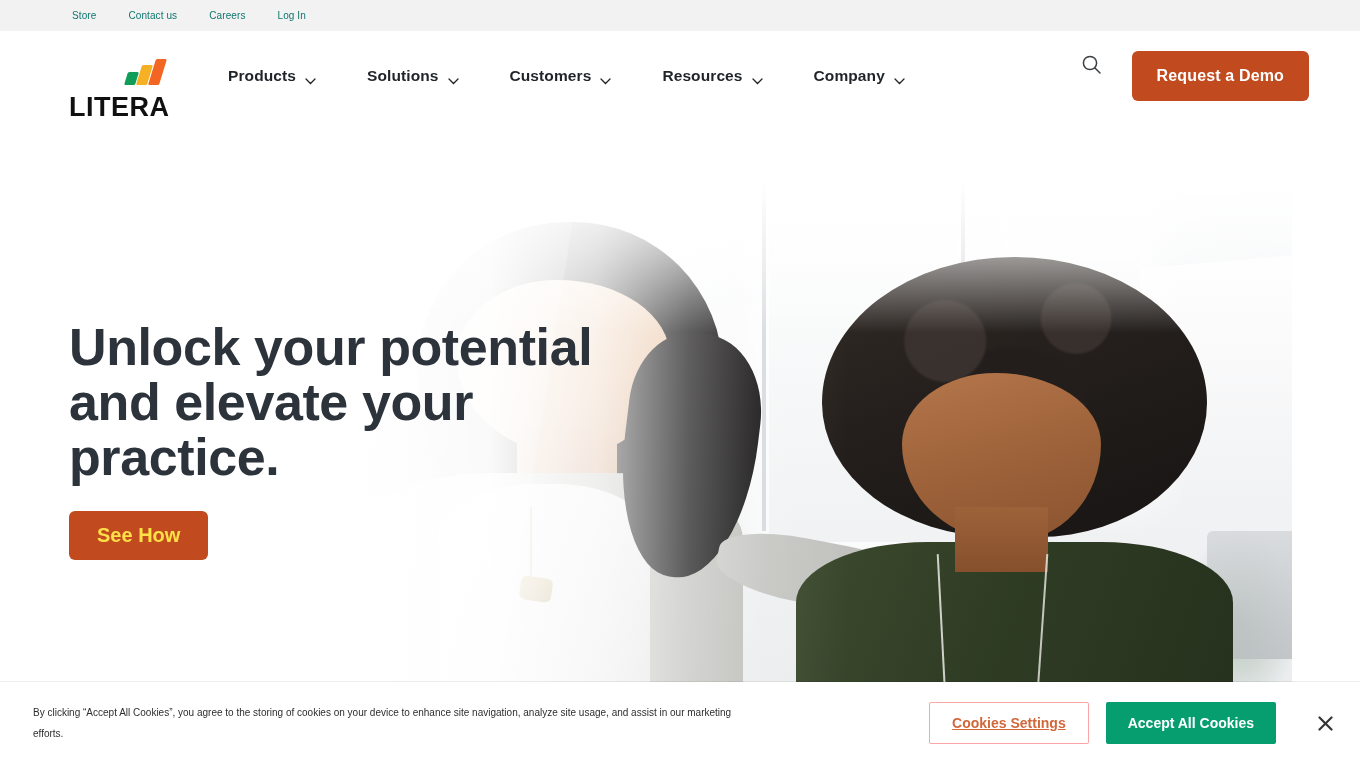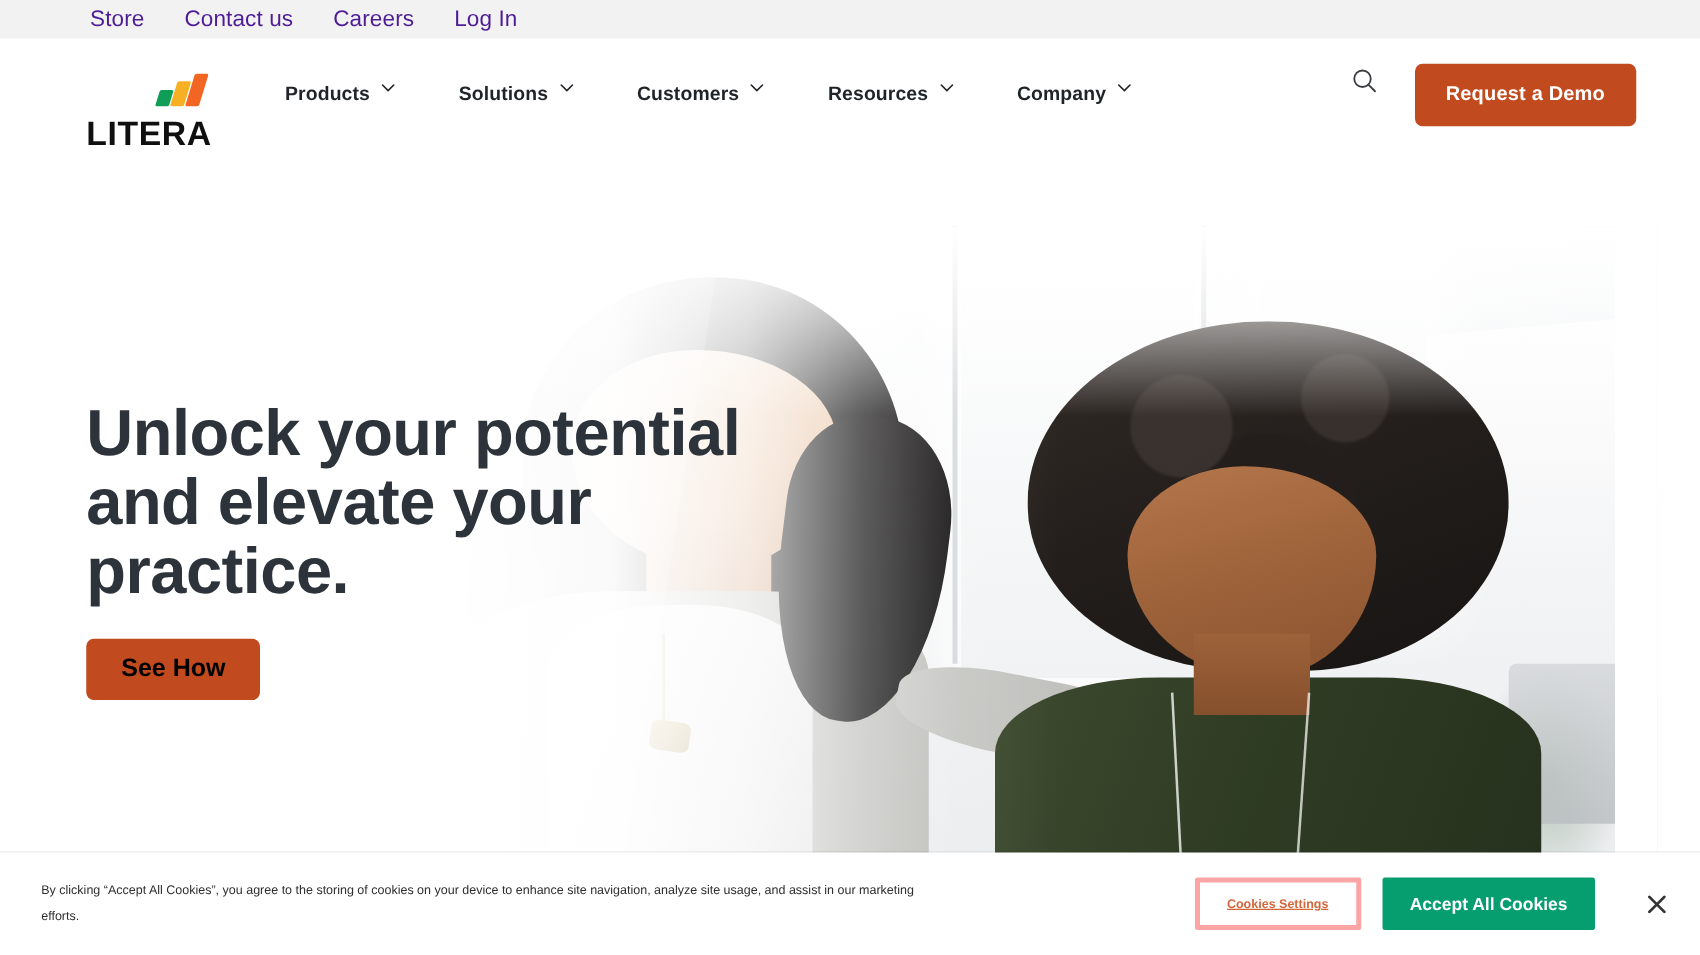--- a/index.html
+++ b/index.html
@@ -28,22 +28,22 @@
     top: 0; left: 0;
     width: 1360px;
     height: 31px;
     background: #f2f2f2;
     display: flex;
     align-items: center;
     gap: 0px;
     padding-left: 56px;
   }
   .utility-link {
-    font-size: 18px;
-    color: #4c1d95;
+    font-size: 10px;
+    color: #0f766e;
     letter-spacing: 0.1px;
     text-decoration: none;
     padding: 0 16px;
     line-height: 31px;
     white-space: nowrap;
     cursor: pointer;
   }
 
   
   .header {
@@ -97,21 +97,21 @@
   .nav {
     position: absolute;
     left: 228px;
     top: 50%;
     transform: translateY(-50%);
     display: flex;
     align-items: center;
   }
   .nav-item {
     display: flex;
-    align-items: flex-start;
+    align-items: flex-end;
     gap: 9px;
     padding: 10px 26px 10px 0;
     margin-right: 25px;
     cursor: pointer;
   }
   .nav-label {
     font-size: 15.5px;
     font-weight: 600;
     color: #1f2429;
     letter-spacing: 0.1px;
@@ -463,21 +463,21 @@
     font-size: 22px;
     line-height: 35px;
     color: #3b4149;
     font-weight: 400;
     margin-bottom: 37px;
     max-width: 585px;
   }
   .see-how-btn {
     display: inline-block;
     background: #c14a1e;
-    color: #000000;
+    color: #fde047;
     font-size: 20px;
     font-weight: 700;
     border: none;
     border-radius: 6px;
     padding: 0 28px;
     height: 49px;
     line-height: 49px;
     cursor: pointer;
     font-family: "Liberation Sans", sans-serif;
   }
@@ -508,25 +508,25 @@
     position: absolute;
     right: 84px;
     top: 50%;
     transform: translateY(-50%);
     display: flex;
     align-items: center;
     gap: 17px;
   }
   .cookie-settings-btn {
     background: #ffffff;
-    border: 4px solid #fca5a5;
+    border: 1px solid #fca5a5;
     border-radius: 2px;
     height: 42px;
     padding: 0 22px;
-    font-size: 10px;
+    font-size: 14px;
     font-weight: 600;
     color: #d2673a;
     text-decoration: underline;
     cursor: pointer;
     white-space: nowrap;
     font-family: "Liberation Sans", sans-serif;
   }
   .accept-btn {
     background: #069e6f;
     border: none;

